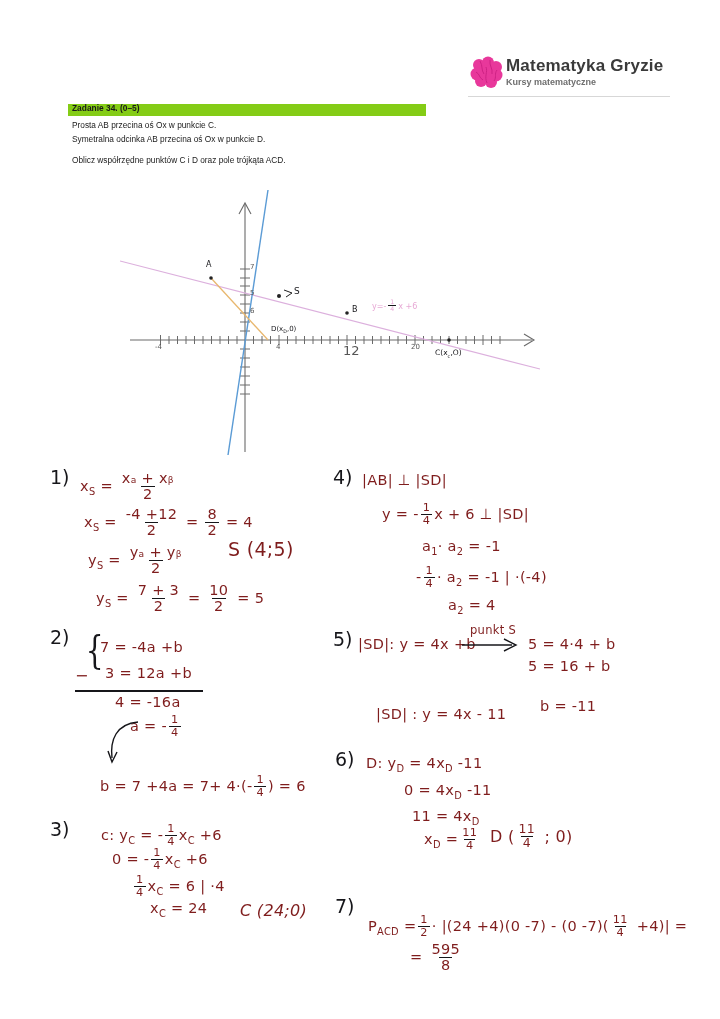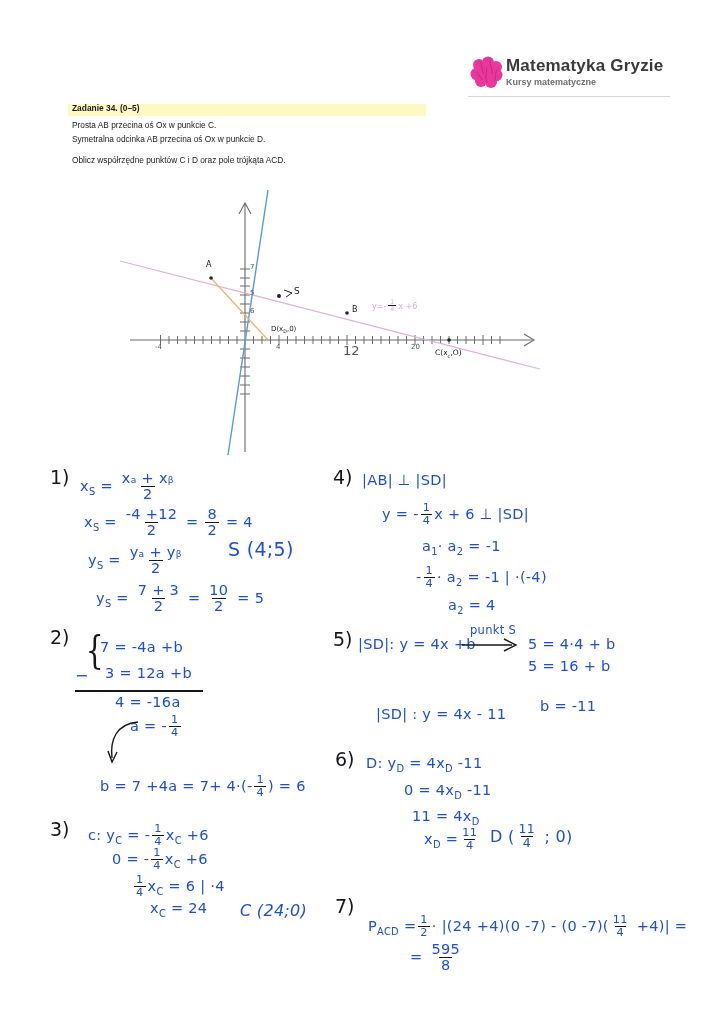--- a/index.html
+++ b/index.html
@@ -58,21 +58,21 @@
     background: #d7d7d7;
   }
 
   
   #task-head {
     position: absolute;
     left: 68px;
     top: 104px;
     width: 358px;
     height: 12px;
-    background: #fef9c3;
+    background: #84cc16;
   }
   #task-head span {
     position: absolute;
     left: 4px;
     top: -1px;
     font-size: 8.4px;
     font-weight: 700;
     color: #1a1a1a;
   }
   #task-body {
@@ -107,21 +107,21 @@
   .stepnum {
     position: absolute;
     font-size: 19px;
     font-family: "DejaVu Sans", sans-serif;
     color: #16161a;
   }
   .line {
     position: absolute;
     font-size: 14.5px;
     font-family: "DejaVu Sans", sans-serif;
-    color: #1d4ed8;
+    color: #7f1d1d;
     white-space: nowrap;
     letter-spacing: .3px;
   }
   .big { font-size: 19px; }
   .med { font-size: 16px; }
 
   
   .frac {
     display: inline-flex;
     flex-direction: column;
@@ -362,21 +362,21 @@
   <path d="M10 33 L14 44 L19 34" fill="none" stroke="#16161a" stroke-width="1.4"></path>
 </svg>
 <div class="line" style="left:100px; top:775px;">
   <span>b = 7 +4a = 7+ 4·(-</span><span class="frac sm">
       <span class="num">1</span>
       <span class="den">4</span>
     </span><span>) = 6</span>
 </div>
 
 <div class="stepnum" style="left:50px; top:818px;">3)</div>
-<div class="line" style="left:88px; top:824px;">
+<div class="line" style="left:101px; top:824px;">
   <span>c:   y</span><sub>C</sub>
   <span>= -</span><span class="frac sm">
       <span class="num">1</span>
       <span class="den">4</span>
     </span><span>x</span><sub>C</sub><span> +6</span>
 </div>
 <div class="line" style="left:112px; top:848px;">
   <span>0 = -</span><span class="frac sm">
       <span class="num">1</span>
       <span class="den">4</span>

